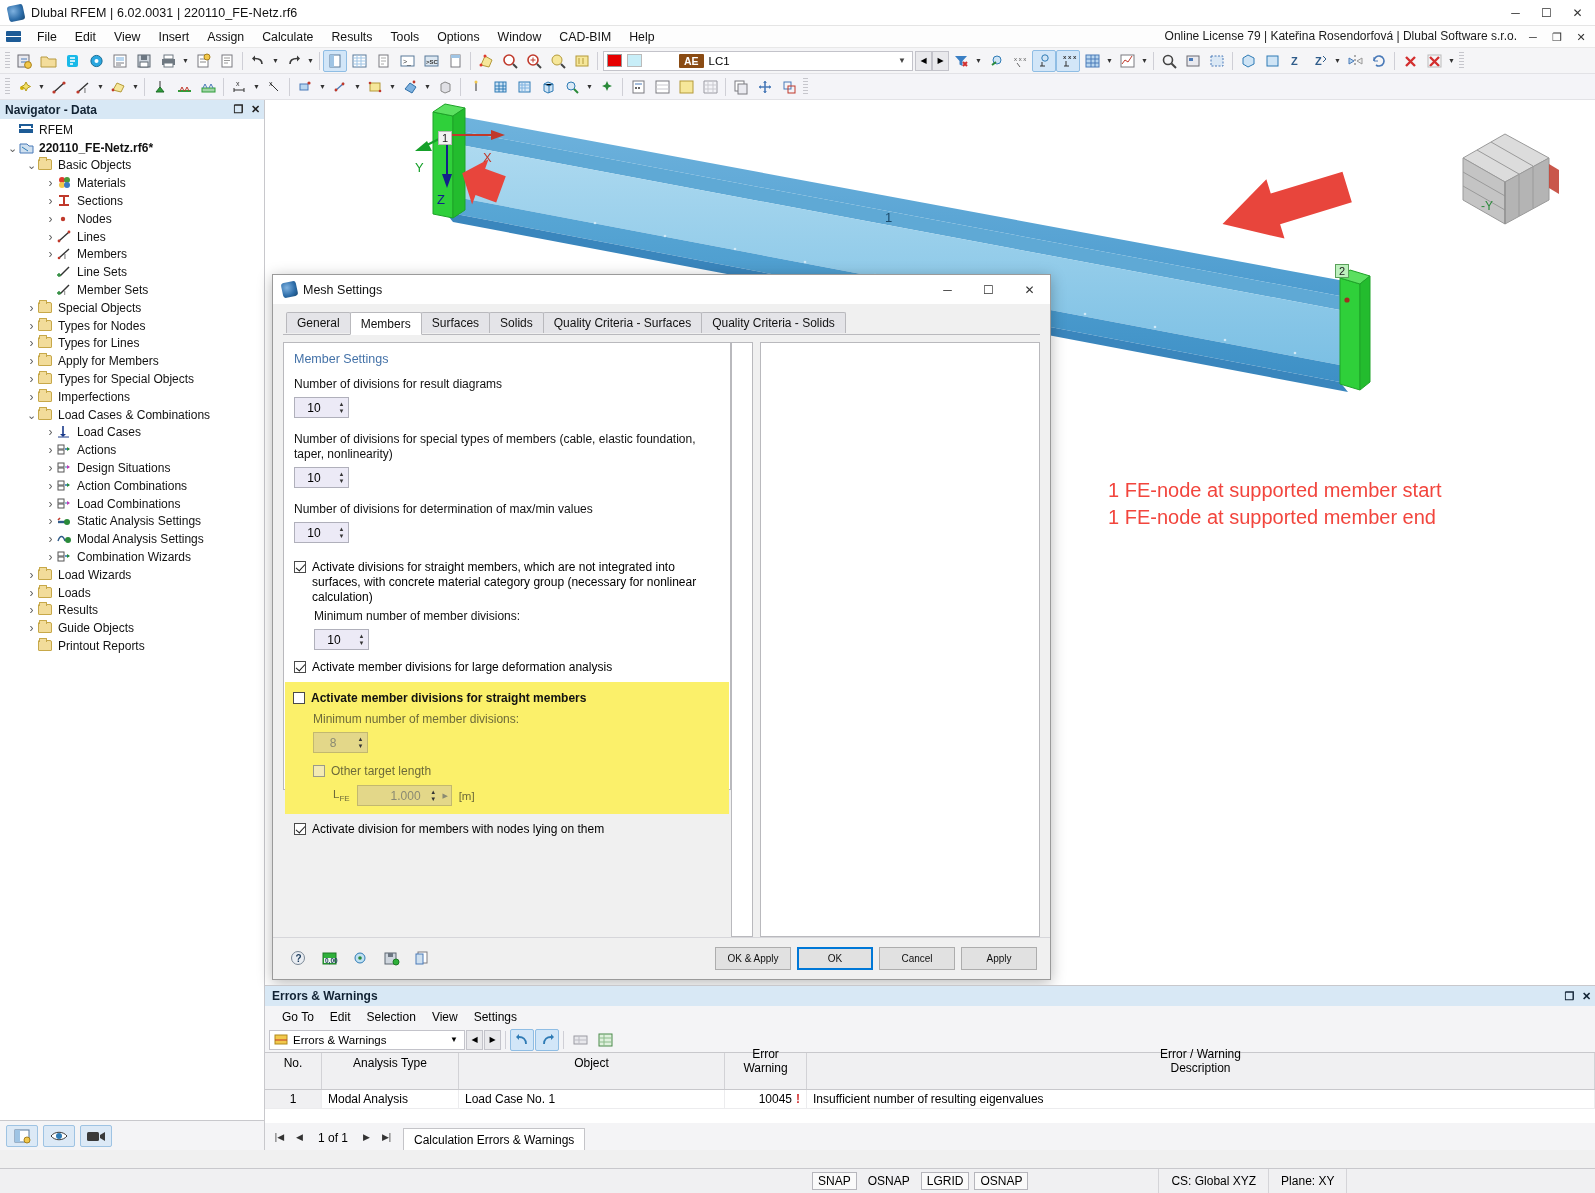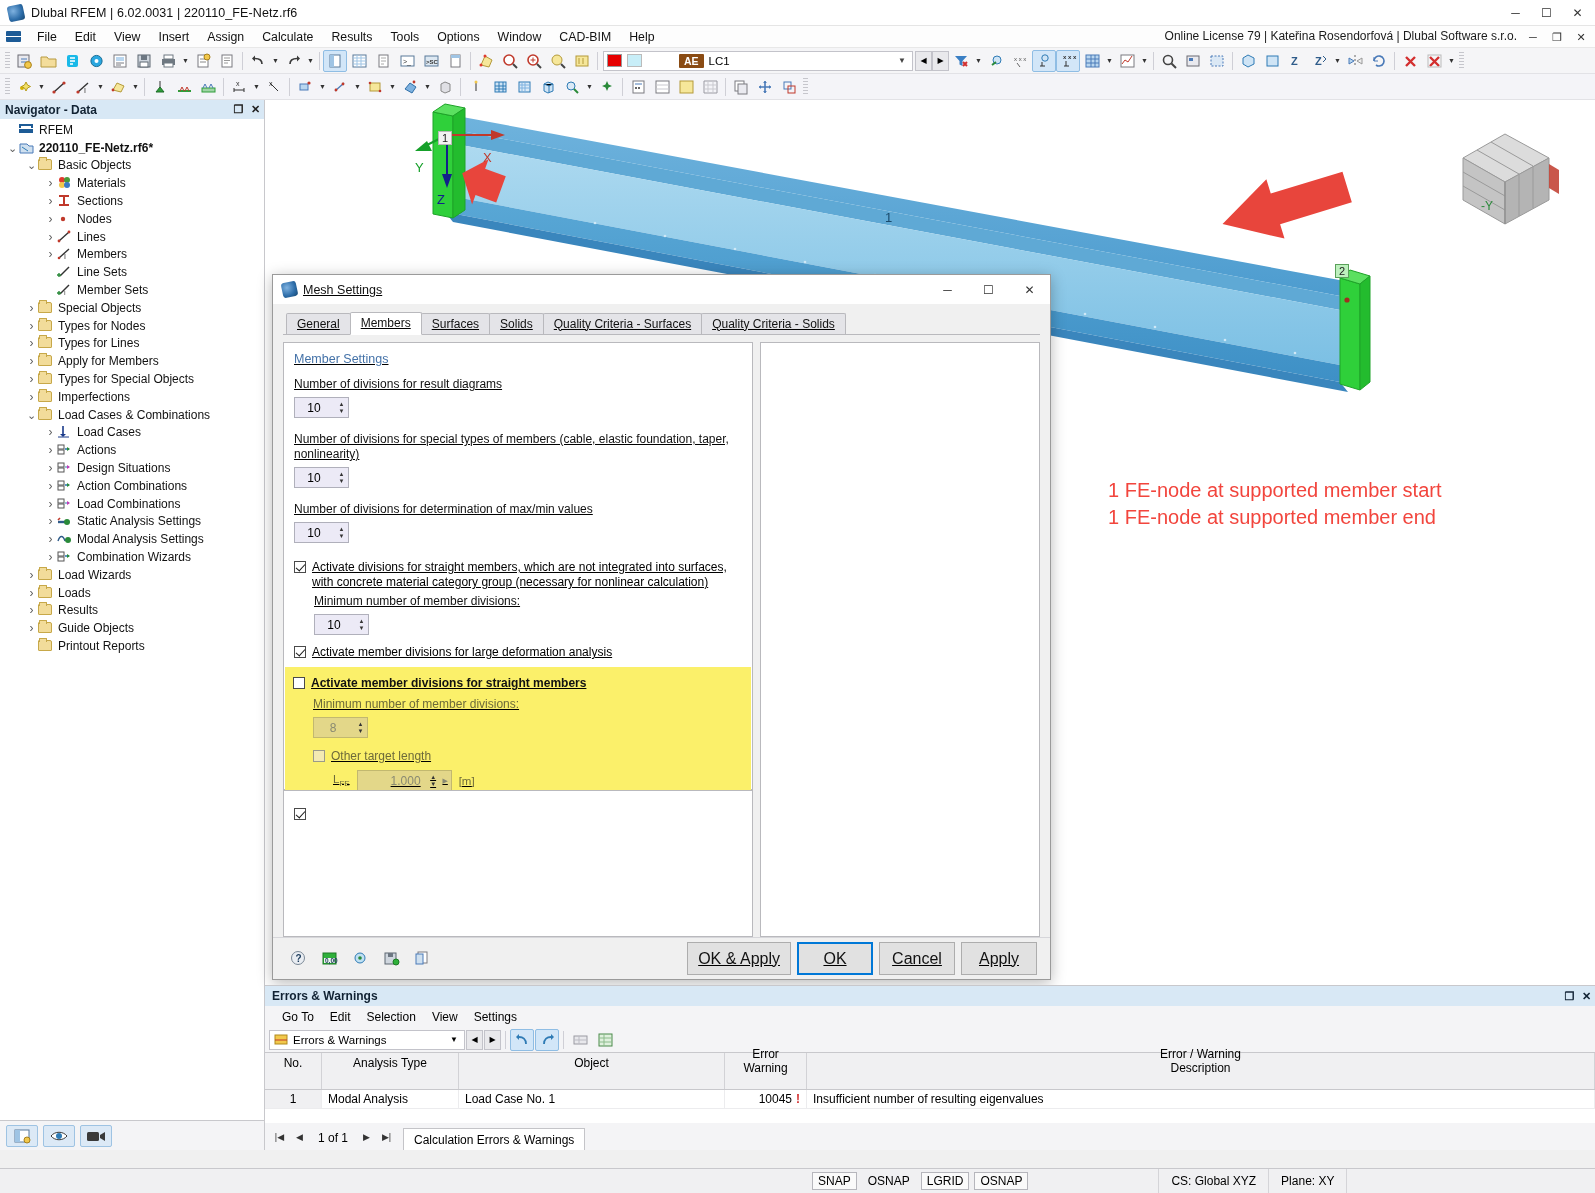--- a/index.html
+++ b/index.html
@@ -108,45 +108,45 @@
   .viewport {
     position: absolute; left: 265px; top: 100px; right: 0; height: 885px;
     background: #ffffff; overflow: hidden;
   }
 
   
   .dialog {
     position: absolute; left: 272px; top: 274px; width: 779px; height: 706px;
     background: #f0f0f0; border: 1px solid #9a9a9a;
     box-shadow: 0 3px 14px rgba(0,0,0,.28);
-    display: flex; flex-direction: column; text-decoration: underline;
+    display: flex; flex-direction: column;
   }
   .dlg-title { height: 29px; background: #fff; display: flex; align-items: center; position: relative; }
   .dlg-title .dico {
     width: 15px; height: 15px; margin: 0 6px 0 9px; flex: none; border-radius: 3px;
     background: radial-gradient(circle at 35% 35%, #7fb2e0 0%, #2c6ca8 60%, #17456e 100%);
     transform: rotate(-12deg);
   }
   .dlg-title .dtxt { font-size: 12.5px; color: #111; }
   .dlg-wbtns { position: absolute; right: 0; top: 0; display: flex; }
   .dlg-wbtn { width: 41px; height: 29px; display: flex; align-items: center; justify-content: center;
               font-size: 12px; color: #333; }
 
   .dlg-body { flex: 1; display: flex; flex-direction: column; padding: 8px 10px 0 10px; }
-  .tabs { display: flex; align-items: center; height: 23px; border-bottom: 1px solid #b9b9bd;
+  .tabs { display: flex; align-items: flex-start; height: 23px; border-bottom: 1px solid #b9b9bd;
           padding-left: 3px; }
   .tab {
     height: 21px; padding: 0 10px; display: flex; align-items: center; font-size: 12px;
     background: #e4e4e8; border: 1px solid #b9b9bd; border-bottom: none;
     margin-right: -1px; color: #111; border-radius: 2px 2px 0 0;
   }
   .tab.sel { background: #fff; height: 23px; border-bottom: 1px solid #fff; position: relative; z-index: 2; }
 
   .panes { display: flex; gap: 7px; flex: 1; padding-top: 7px; }
-  .pane-l { width: 470px; flex: none; display: flex; flex-direction: column; }
+  .pane-l { width: 470px; flex: none; display: flex; flex-direction: row; }
   .pane-r { flex: 1; background: #fff; border: 1px solid #b9b9bd; }
   .group-box { background: #fff; border: 1px solid #b9b9bd; padding: 9px 10px; }
   .gb-main { height: 448px; }
   .gb-bottom { flex: 1; }
   .grp-title { color: #4472a8; font-size: 12.5px; margin-bottom: 11px; }
   .flabel { font-size: 12px; color: #111; line-height: 1.25; margin-bottom: 5px; }
   .spin {
     display: inline-flex; align-items: center; height: 21px; width: 55px;
     background: #eceaf6; border: 1px solid #b0b0bb; margin-bottom: 14px;
   }
@@ -174,22 +174,22 @@
   .hilite { background: #fbf06a; padding: 6px 8px 8px 8px; margin: 7px 0 4px -9px; width: calc(100% + 18px); }
   .hilite .flabel, .hilite .chktxt { color: #6d6a3a; }
   .hilite .chkrow.head .chktxt { color: #111; }
   .dim { color: #7a7760; }
 
   .dlg-footer { height: 42px; display: flex; align-items: center; padding: 0 13px; gap: 6px;
                 border-top: 1px solid #d6d6da; }
   .fbtn-ico { width: 25px; height: 22px; display: flex; align-items: center; justify-content: center; }
   .dlg-footer .spacer { flex: 1; }
   .dbtn {
-    height: 33px; min-width: 76px; padding: 0 10px; background: #e1e1e1; border: 1px solid #adadad;
-    font-size: 16px; display: flex; align-items: center; justify-content: center; color: #111;
+    height: 23px; min-width: 76px; padding: 0 10px; background: #e1e1e1; border: 1px solid #adadad;
+    font-size: 10px; display: flex; align-items: center; justify-content: center; color: #111;
   }
   .dbtn.primary { border: 2px solid #0078d7; background: #e1e1e1; }
 
   
   .ew-panel {
     position: absolute; left: 265px; top: 985px; right: 0; height: 165px;
     background: #f4f4f6; border-top: 1px solid #c8c8cc; display: flex; flex-direction: column;
   }
   .ew-head { height: 20px; background: #d8e8f5; display: flex; align-items: center;
              font-size: 12px; font-weight: bold; color: #123; padding-left: 7px; }

